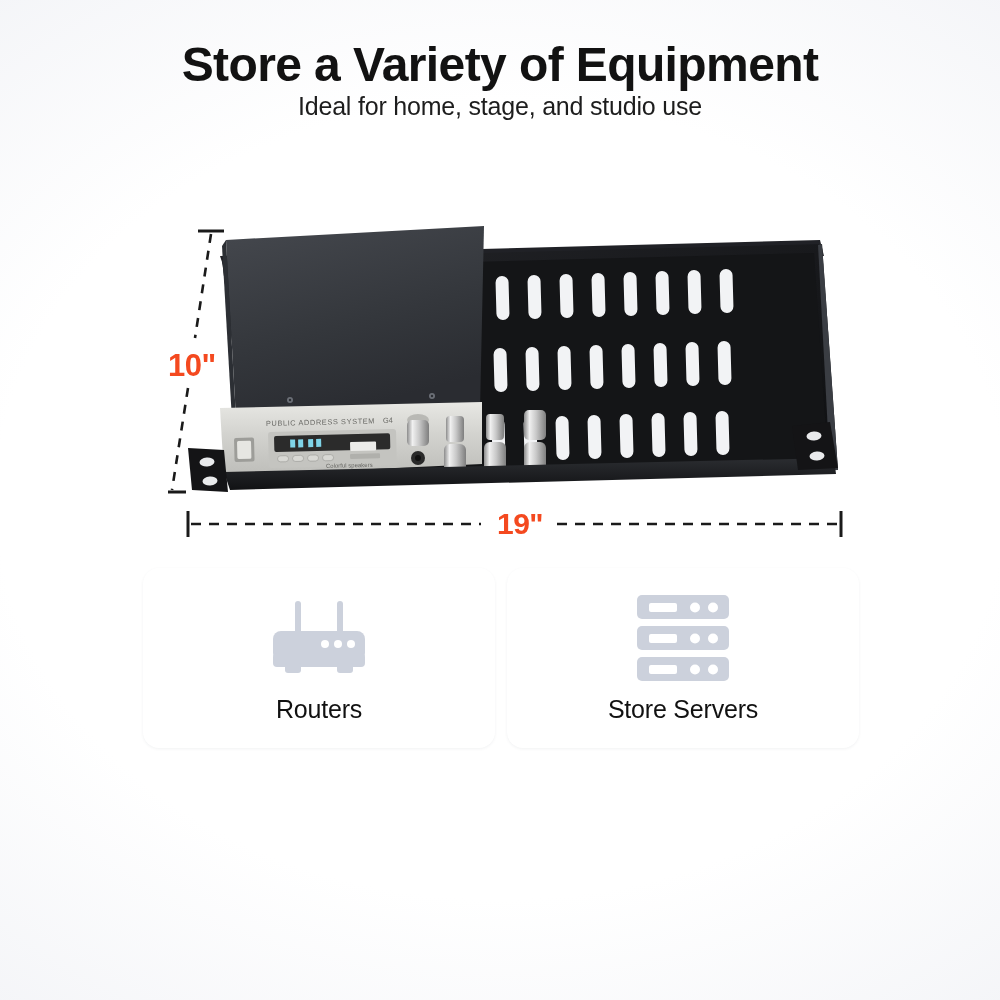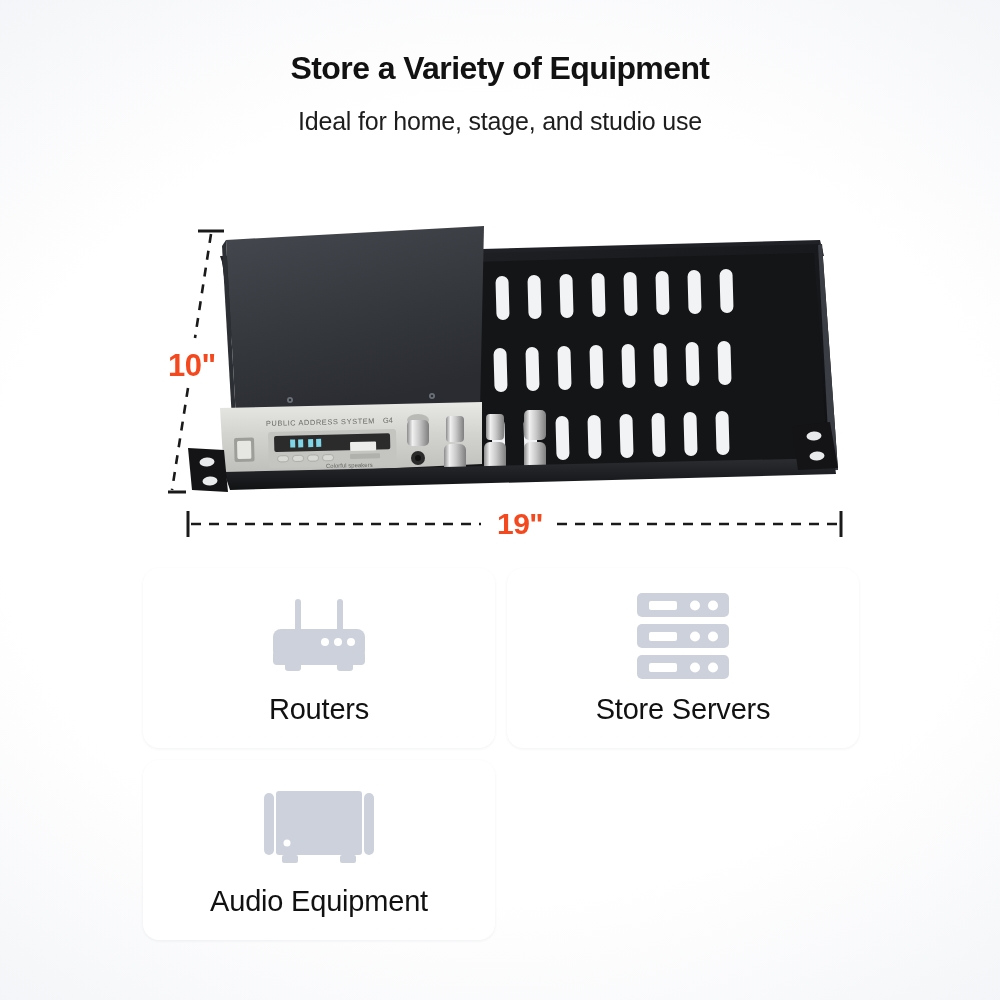--- a/index.html
+++ b/index.html
@@ -22,32 +22,32 @@
     overflow: hidden;
   }
   
   .header {
     position: absolute;
     top: 0; left: 0; right: 0;
     text-align: center;
     padding-top: 40px;
   }
   .title {
-    font-size: 32px;
+    font-size: 48px;
     font-weight: bold;
     color: #121212;
     letter-spacing: -0.6px;
     line-height: 1.05;
-    margin: 12px;
+    margin: 0;
   }
   .subtitle {
     font-size: 25px;
     color: #1d1d1d;
     font-weight: normal;
-    margin: 21px 0 0 0;
+    margin: 2px 0 0 0;
     letter-spacing: -0.2px;
   }
 
   
   .hero {
     position: absolute;
     left: 0; top: 200px;
     width: 1000px;
     height: 360px;
   }
@@ -123,21 +123,21 @@
     justify-content: center;
   }
   .card-icon {
     height: 92px;
     display: flex;
     align-items: center;
     justify-content: center;
   }
   .card-icon svg { display: block; }
   .card-label {
-    font-size: 29px;
+    font-size: 25px;
     color: #111111;
     margin-top: 10px;
     letter-spacing: -0.2px;
   }
 </style>
 </head>
 <body>
 
 <div id="page">
 
@@ -349,28 +349,15 @@
             <circle cx="82" cy="45.5" r="5"></circle>
             <rect x="18" y="72" width="28" height="9" rx="2"></rect>
             <circle cx="64" cy="76.5" r="5"></circle>
             <circle cx="82" cy="76.5" r="5"></circle>
           </g>
         </svg>
       </div>
       <div class="card-label">Store Servers</div>
     </div>
 
-    <div class="card">
-      <div class="card-icon">
-        <svg width="114" height="84" viewBox="0 0 114 84" fill="#ccd1dc">
-          <rect x="2" y="6" width="10" height="62" rx="5"></rect>
-          <rect x="102" y="6" width="10" height="62" rx="5"></rect>
-          <rect x="14" y="4" width="86" height="64" rx="3"></rect>
-          <rect x="20" y="68" width="16" height="8" rx="2"></rect>
-          <rect x="78" y="68" width="16" height="8" rx="2"></rect>
-          <circle cx="25" cy="56" r="3.5" fill="#ffffff"></circle>
-        </svg>
-      </div>
-      <div class="card-label">Audio Equipment</div>
-    </div>
 
   </div>
 </div>
 
 </body></html>

